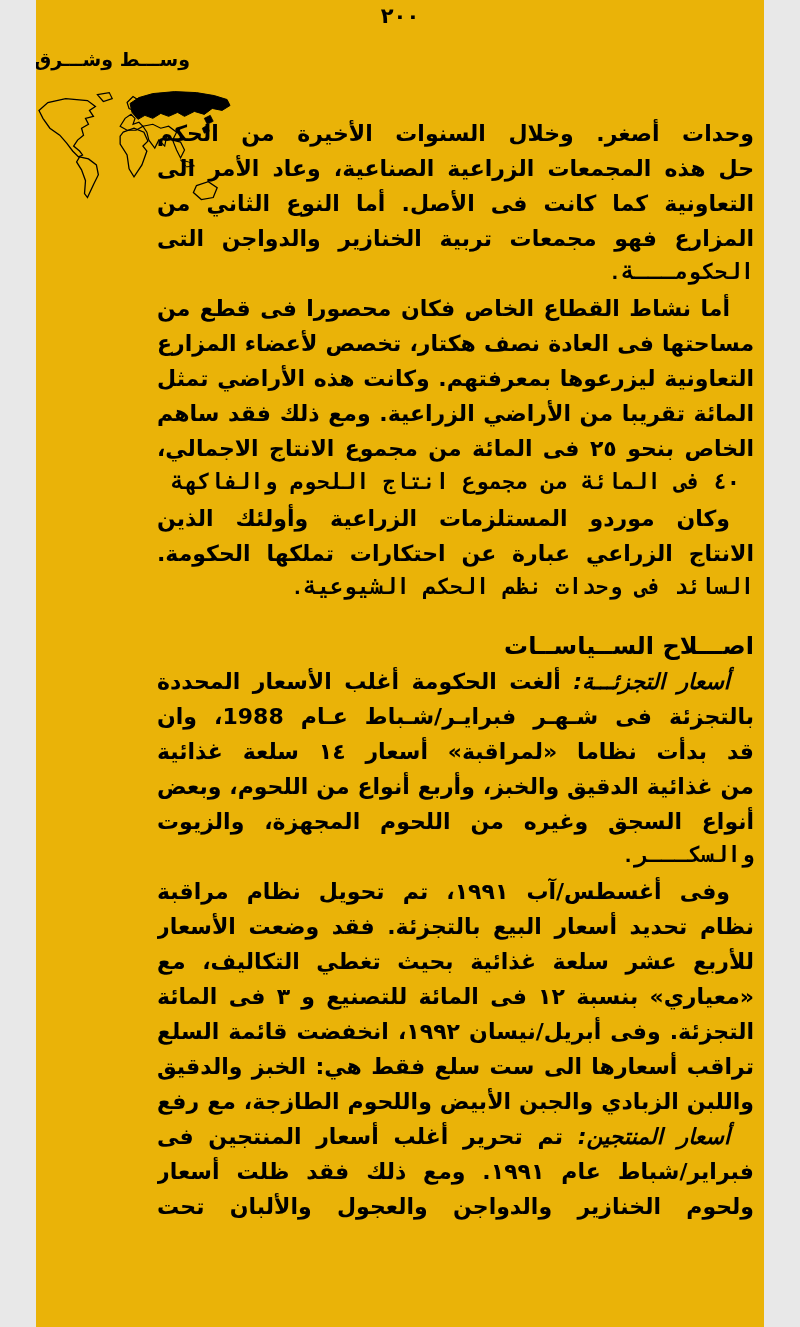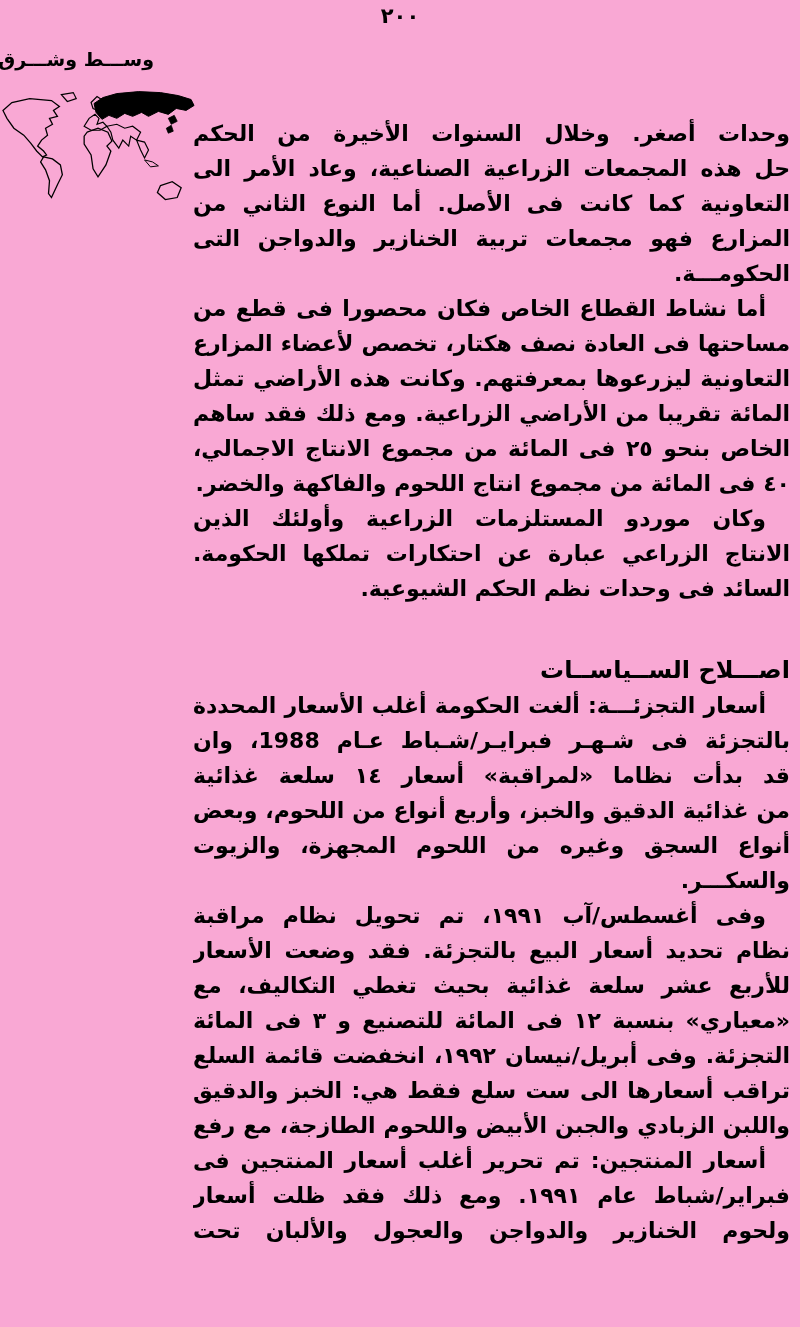--- a/index.html
+++ b/index.html
@@ -1,20 +1,20 @@
 <!DOCTYPE html>
 <html lang="ar" dir="rtl"><head>
 <meta charset="utf-8">
 <style>
   html,body { margin:0; padding:0; background:#e8e8e8; }
   .page {
     position:relative;
-    width:800px; height:1327px;
+    width:728px; height:1327px;
     margin:0 auto;
-    background:#f9a8d4;
+    background:#eab308;
     font-family:"DejaVu Sans", sans-serif;
     color:#000;
     direction:rtl;
     overflow:hidden;
   }
   .page-number {
     position:absolute; top:4px; left:0; width:100%;
     text-align:center;
     font-size:21px; font-weight:700;
   }
@@ -32,25 +32,25 @@
   .text-col {
     position:absolute; top:116px; right:10px; width:597px;
     direction:rtl;
   }
   .line {
     height:35px; line-height:35px;
     font-size:22px; font-weight:700;
     text-align:justify; text-align-last:justify;
     overflow:hidden;
   }
-  .line.last { text-align:left; text-align-last:right; }
+  .line.last { text-align:center; text-align-last:right;font-family:Liberation Mono, monospace; }
   .line.indent { padding-right:24px; }
-  .lead { }
+  .lead { font-style:italic; }
   .section-heading {
-    margin-top:47px;
+    margin-top:23px;
     height:35px; line-height:35px;
     font-size:24px; font-weight:700;
     text-align:right;
   }
 </style>
 </head>
 <body>
 
 <div class="page">
 

